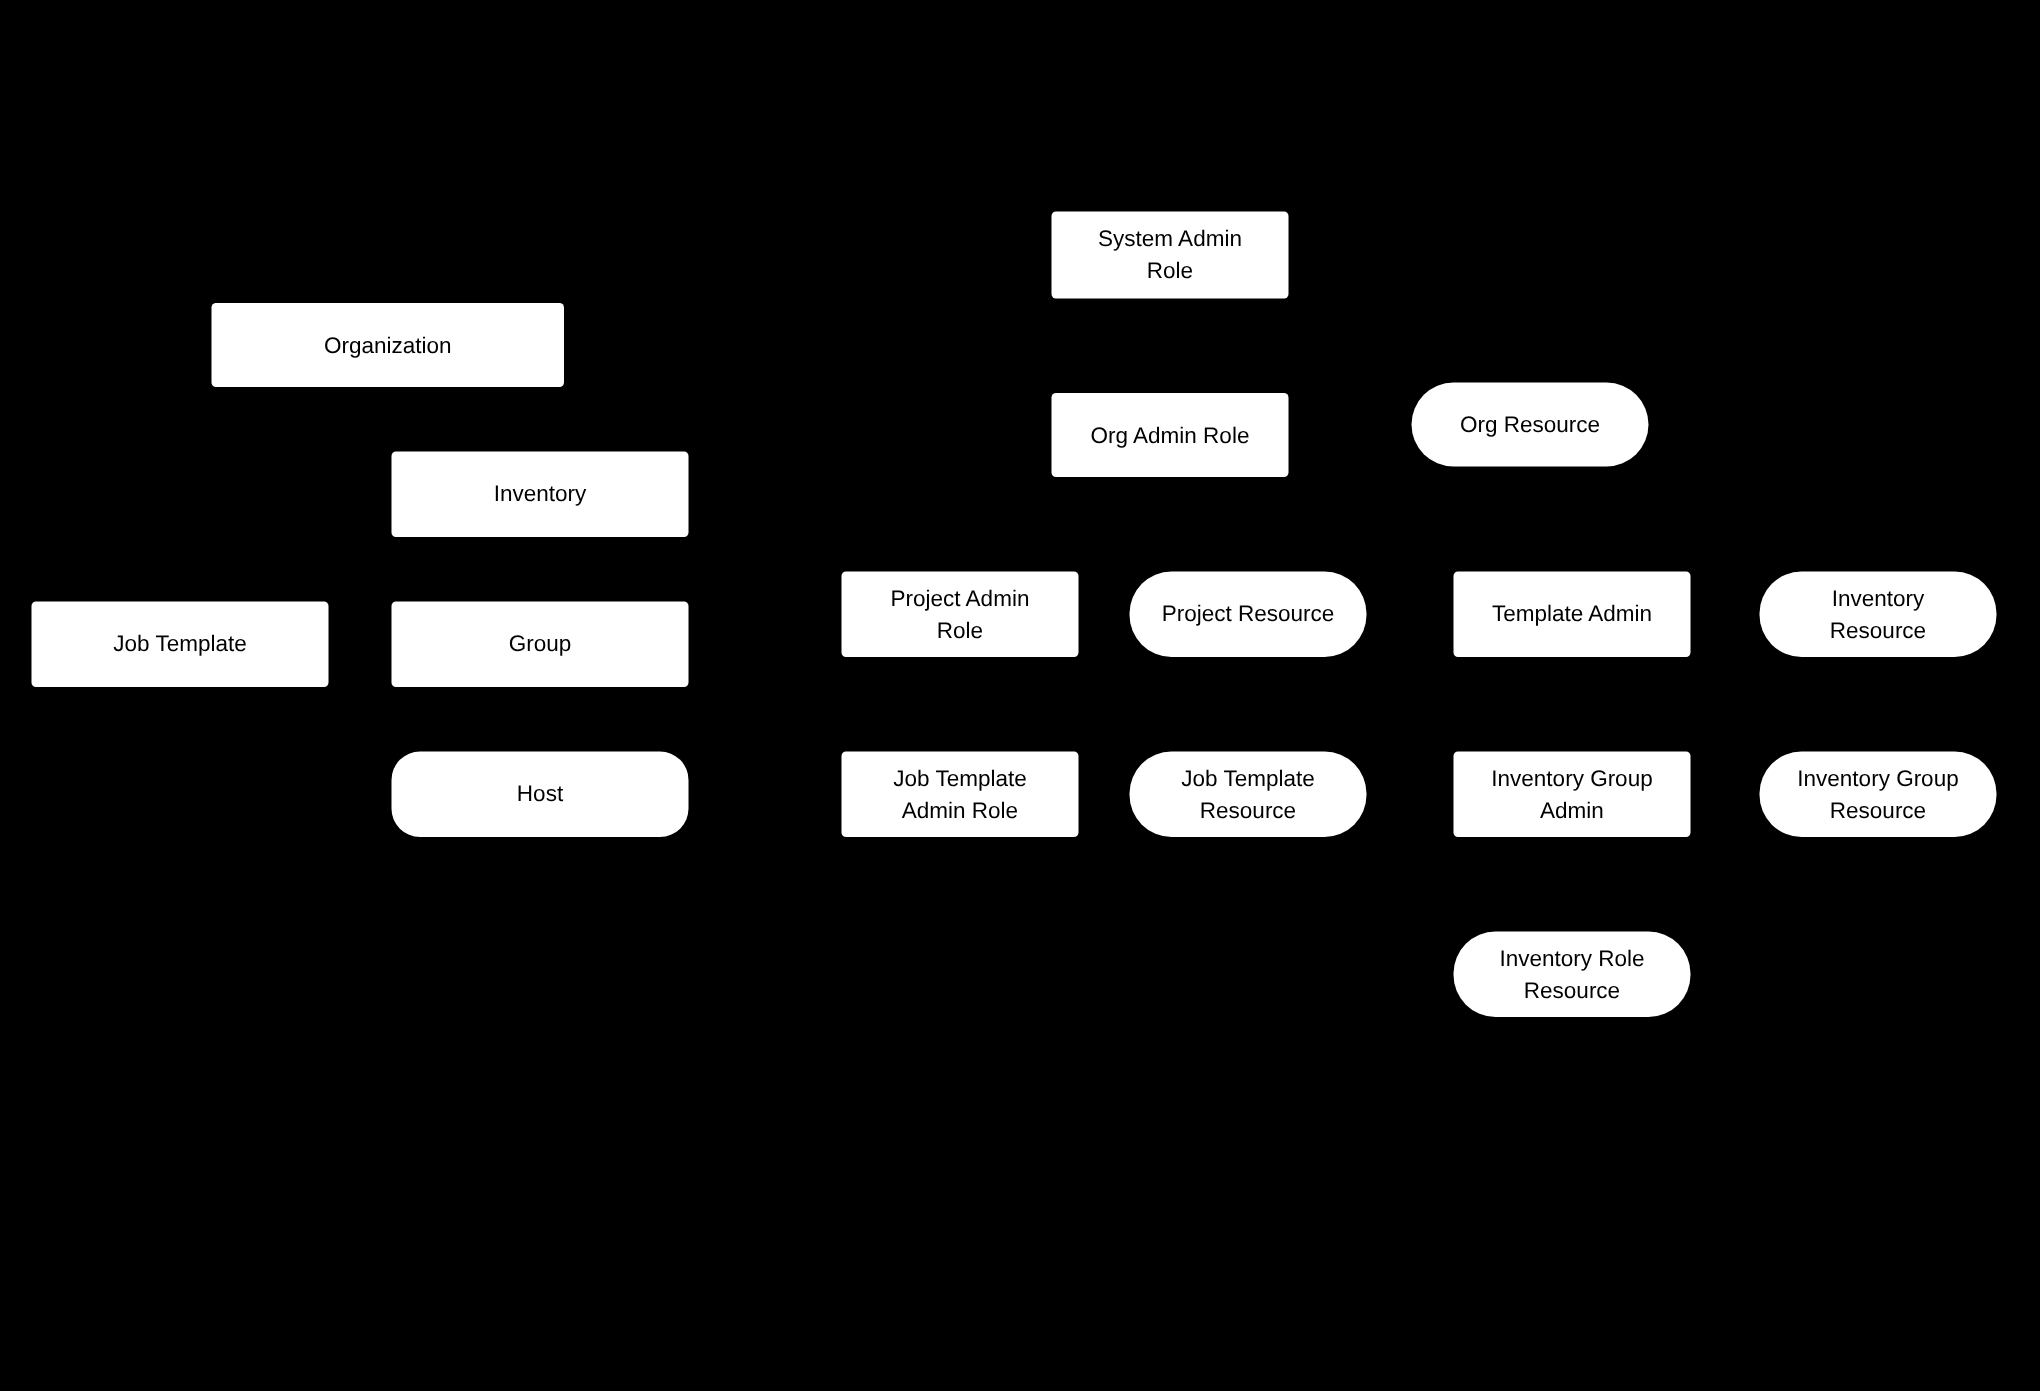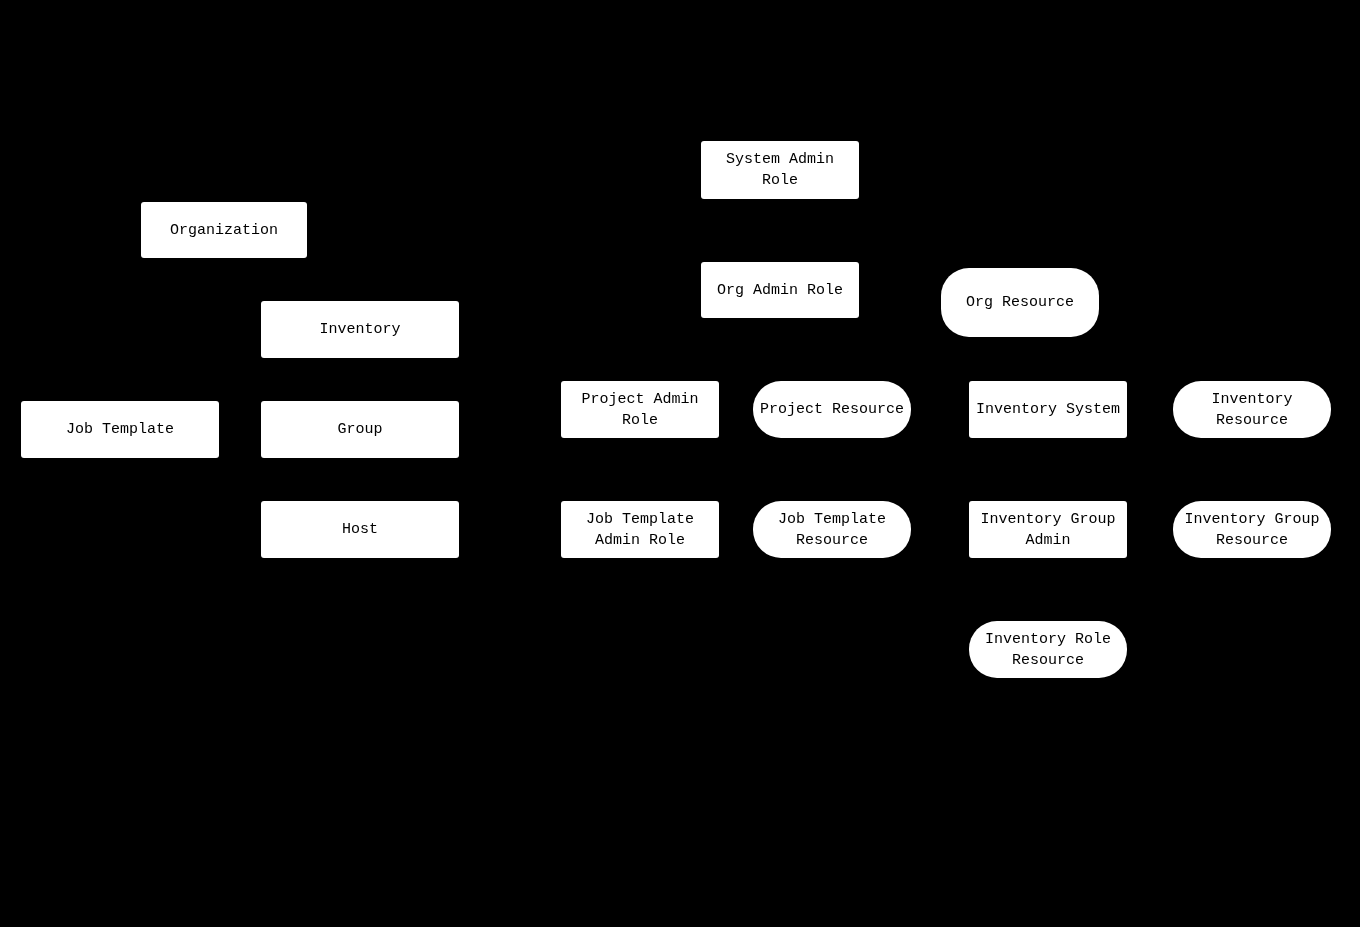--- a/index.html
+++ b/index.html
@@ -20,54 +20,53 @@
       position: absolute;
       background: #ffffff;
       color: #000000;
       display: flex;
       align-items: center;
       justify-content: center;
       text-align: center;
       font-size: 15px;
       line-height: 1.4;
       white-space: pre-line;
-      font-family: Liberation Mono, monospace;
     }
     .node.rect { border-radius: 3px; }
     .node.pill { border-radius: 28px; }
   </style>
 </head>
 <body>
 
 <div class="canvas">
 
-  <div class="node rect" style="left:141px; top:202px; width:166px; height:56px;">Organization</div>
+  <div class="node rect" style="left:141px; top:202px; width:235px; height:56px;">Organization</div>
 
 
   <div class="node rect" style="left:261px; top:301px; width:198px; height:57px;">Inventory</div>
 
   <div class="node rect" style="left:21px; top:401px; width:198px; height:57px;">Job Template</div>
 
   <div class="node rect" style="left:261px; top:401px; width:198px; height:57px;">Group</div>
 
-  <div class="node rect" style="left:261px; top:501px; width:198px; height:57px;">Host</div>
+  <div class="node rect" style="left:261px; top:501px; width:198px; height:57px;border-radius:19px;">Host</div>
 
   <div class="node rect" style="left:701px; top:141px; width:158px; height:58px;">System Admin
 Role</div>
 
   <div class="node rect" style="left:701px; top:262px; width:158px; height:56px;">Org Admin Role</div>
 
-  <div class="node pill" style="left:941px; top:268px; width:158px; height:69px;">Org Resource</div>
+  <div class="node pill" style="left:941px; top:255px; width:158px; height:56px;">Org Resource</div>
 
   <div class="node rect" style="left:561px; top:381px; width:158px; height:57px;">Project Admin
 Role</div>
 
   <div class="node pill" style="left:753px; top:381px; width:158px; height:57px;">Project Resource</div>
 
-  <div class="node rect" style="left:969px; top:381px; width:158px; height:57px;">Inventory System</div>
+  <div class="node rect" style="left:969px; top:381px; width:158px; height:57px;">Template Admin</div>
 
   <div class="node pill" style="left:1173px; top:381px; width:158px; height:57px;">Inventory
 Resource</div>
 
   <div class="node rect" style="left:561px; top:501px; width:158px; height:57px;">Job Template
 Admin Role</div>
 
   <div class="node pill" style="left:753px; top:501px; width:158px; height:57px;">Job Template
 Resource</div>
 

